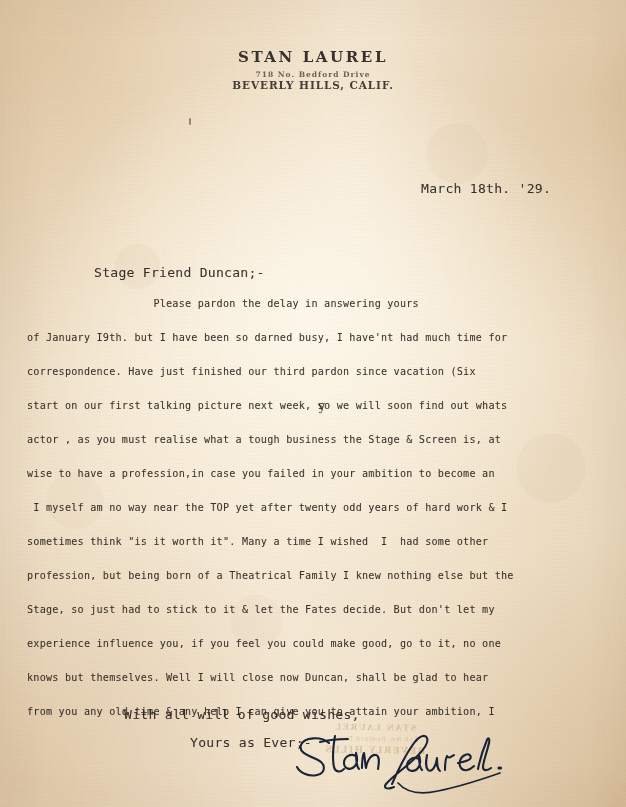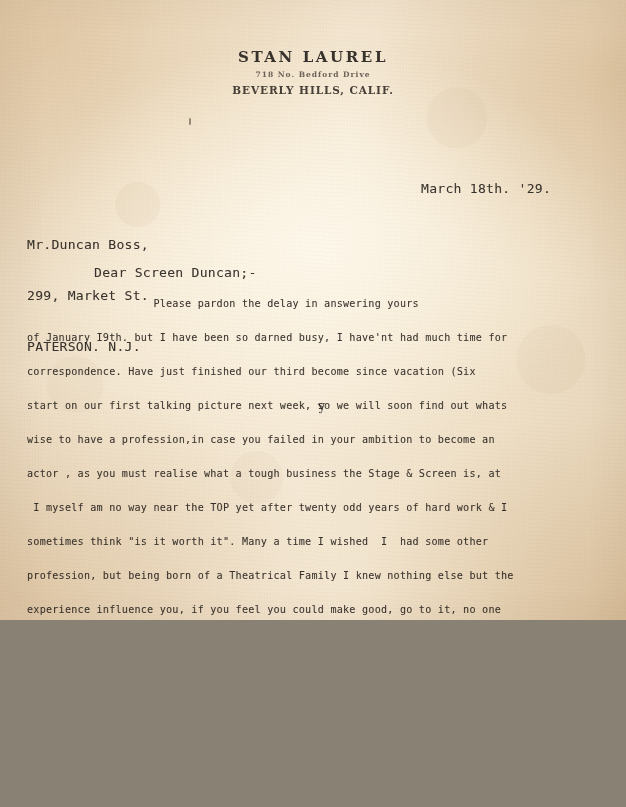--- a/index.html
+++ b/index.html
@@ -4,21 +4,21 @@
 <style>
   html, body {
     margin: 0;
     padding: 0;
     background: #8a8175;
   }
 
   #page {
     position: relative;
     width: 626px;
-    height: 620px;
+    height: 807px;
     overflow: hidden;
     background-color: #f0e2cb;
     background-image:
       radial-gradient(ellipse 62% 46% at 50% 40%, rgba(255,250,238,0.88) 0%, rgba(255,248,232,0.30) 52%, rgba(255,248,232,0) 74%),
       radial-gradient(ellipse 90% 70% at 8% 6%,  rgba(214,182,139,0.50) 0%, rgba(214,182,139,0) 58%),
       radial-gradient(ellipse 80% 60% at 98% 12%, rgba(206,172,128,0.48) 0%, rgba(206,172,128,0) 56%),
       radial-gradient(ellipse 85% 60% at 4% 96%, rgba(200,166,122,0.46) 0%, rgba(200,166,122,0) 58%),
       radial-gradient(ellipse 70% 55% at 99% 99%, rgba(198,163,118,0.42) 0%, rgba(198,163,118,0) 60%),
       linear-gradient(100deg, #e8d7bd 0%, #f3e6d0 24%, #f5e9d5 52%, #efe0c7 78%, #e6d4b8 100%);
     font-family: "DejaVu Sans Mono", "Liberation Mono", monospace;
@@ -78,21 +78,20 @@
   #lh-street {
     margin-top: 4px;
     font-family: "DejaVu Serif", "Liberation Serif", serif;
     font-size: 7.5px;
     letter-spacing: 1.0px;
     font-weight: 700;
     color: #4a4038;
     opacity: 0.8;
   }
   #lh-city {
-    margin-top: 5px;
     font-family: "DejaVu Serif", "Liberation Serif", serif;
     font-size: 10.5px;
     letter-spacing: 0.9px;
     font-weight: 700;
     color: #342d26;
     opacity: 0.9;
   }
 
   
   .typed {
@@ -197,38 +196,34 @@
     <div id="letterhead">
       <div id="lh-name">STAN LAUREL</div>
       <div id="lh-street">718 No. Bedford Drive</div>
       <div id="lh-city">BEVERLY HILLS, CALIF.</div>
     </div>
 
     <div id="speck"></div>
 
     <div class="typed" id="date-line">March 18th. '29.</div>
 
-    <div class="typed" id="recipient">
-      <div>Mr.Duncan Boss,</div>
-      <div>299, Market St.</div>
-      <div>PATERSON. N.J.</div>
-    </div>
-
-    <div class="typed" id="salutation">Dear Screen Duncan;-</div>
+
+    <div class="typed" id="salutation">Stage Friend Duncan;-</div>
 
     <div id="body">
         <div class="line">                    Please pardon the delay in answering yours</div>
         <div class="line">of January I9th. but I have been so darned busy, I have'nt had much time for</div>
-        <div class="line">correspondence. Have just finished our third become since vacation (Six</div>
+        <div class="line">correspondence. Have just finished our third pardon since vacation (Six</div>
         <div class="line">start on our first talking picture next week, so we will soon find out whats</div>
+        <div class="line">actor , as you must realise what a tough business the Stage &amp; Screen is, at</div>
         <div class="line">wise to have a profession,in case you failed in your ambition to become an</div>
-        <div class="line">actor , as you must realise what a tough business the Stage &amp; Screen is, at</div>
         <div class="line"> I myself am no way near the TOP yet after twenty odd years of hard work &amp; I</div>
         <div class="line">sometimes think "is it worth it". Many a time I wished  I  had some other</div>
         <div class="line">profession, but being born of a Theatrical Family I knew nothing else but the</div>
+        <div class="line">Stage, so just had to stick to it &amp; let the Fates decide. But don't let my</div>
         <div class="line">experience influence you, if you feel you could make good, go to it, no one</div>
         <div class="line">knows but themselves. Well I will close now Duncan, shall be glad to hear</div>
         <div class="line">from you any old time &amp; any help I can give you to attain your ambition, I</div>
       </div>
 
     <div id="ins-y">y</div>
 
     <div class="typed" id="closing-1">With all will of good wishes,</div>
     <div class="typed" id="closing-2">Yours as Ever;-</div>
 

